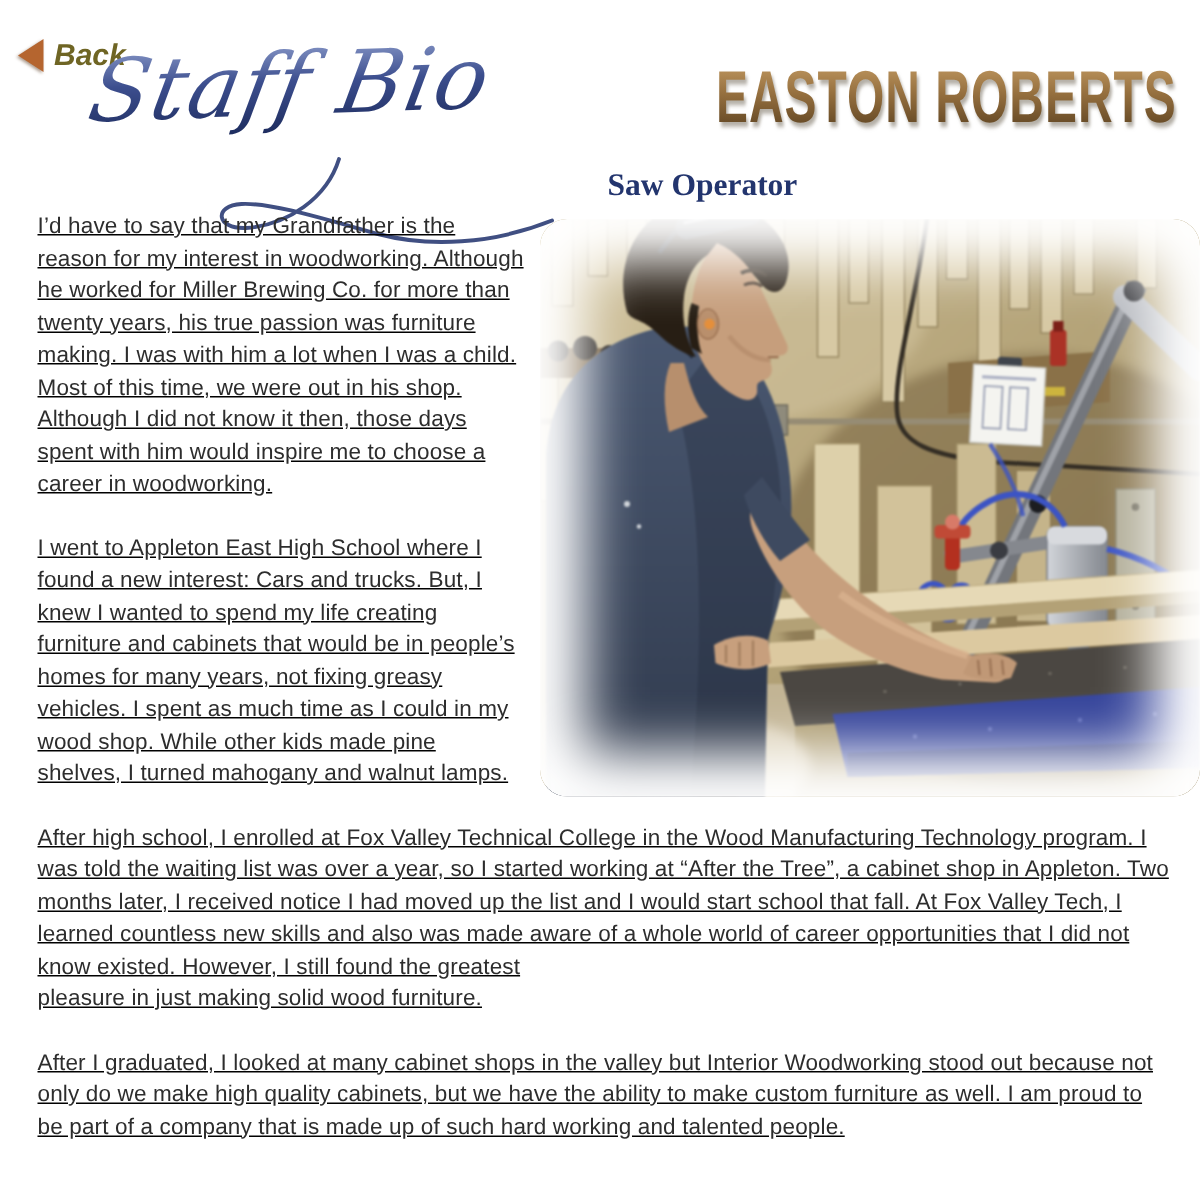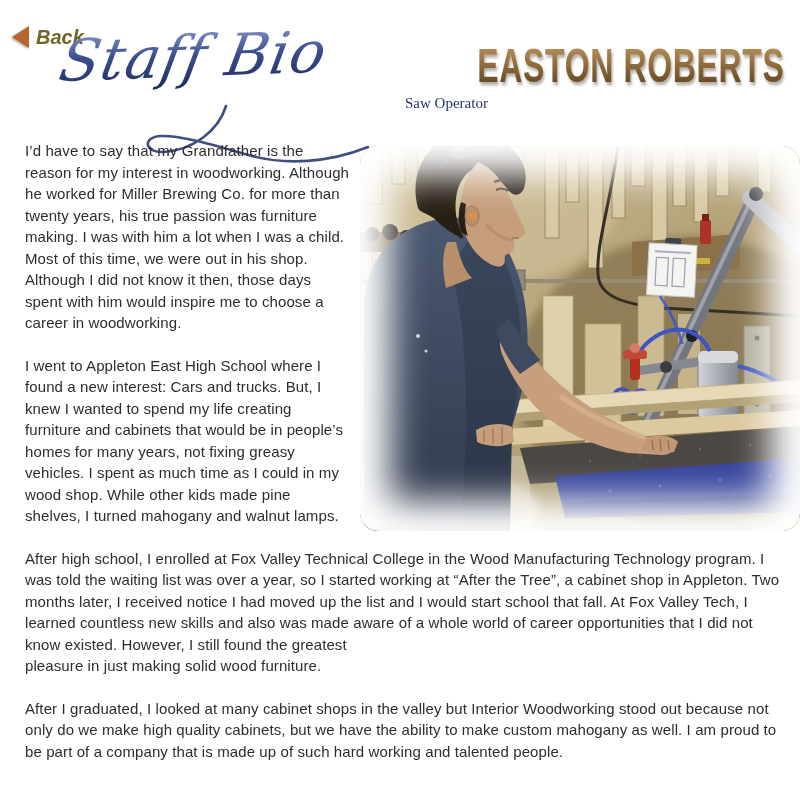--- a/index.html
+++ b/index.html
@@ -17,24 +17,24 @@
         -webkit-background-clip:text;background-clip:text;color:transparent;
         transform:skewX(-12deg) rotate(-2deg);transform-origin:left top;}
   .flourish{position:absolute;left:128px;top:104px;}
   .who{position:absolute;left:405px;top:40px;width:390px;text-align:left;}
   .name{display:inline-block;font-family:"Liberation Sans",sans-serif;font-weight:700;
         font-size:47px;line-height:1;letter-spacing:1px;white-space:nowrap;
         transform:scale(.68,1.04);transform-origin:center top;
         background:linear-gradient(180deg,#c39b63 0%,#96703f 45%,#5b4120 100%);
         -webkit-background-clip:text;background-clip:text;color:transparent;
         filter:drop-shadow(2px 3px 1.5px rgba(115,105,90,.55));}
-  .role{margin-top:8px;font-family:"Liberation Serif",serif;font-weight:400;
-        font-size:15px;color:#23356e;}
+  .role{margin-top:24px;font-family:"Liberation Serif",serif;font-weight:700;
+        font-size:21px;color:#23356e;}
   
-  .content{position:absolute;top:140px;left:25px;width:775px;}
+  .content{position:absolute;top:140px;left:25px;width:775px;text-decoration:underline;}
   .content p{margin:0 18px 21px 0;font-size:15px;line-height:21.5px;color:#2d2d2d;
         letter-spacing:.1px;}
   .block{display:block;}
   
   .photo{float:right;width:440px;height:385px;margin:6px 0 10px 10px;position:relative;
         border-radius:18px;overflow:hidden;}
   .photo svg{display:block;filter:blur(.7px);}
   .photo .vignette{position:absolute;inset:0;border-radius:18px;
         box-shadow:inset 0 0 36px 30px #ffffff;}
 </style>
@@ -213,16 +213,16 @@
           <path d="M288,291 C300,288 312,290 318,296 L314,306 C302,309 290,307 282,303 Z" fill="#c09876"></path>
           <path d="M292,294 L293,304 M300,293 L301,305 M308,294 L309,304" stroke="#9b7355" stroke-width="1.5"></path>
         </g>
       </svg>
       <div class="vignette"></div>
     </figure>
 
     <p>I’d have to say that my Grandfather is the reason for my interest in woodworking. Although he worked for Miller Brewing Co. for more than twenty years, his true passion was furniture making. I was with him a lot when I was a child. Most of this time, we were out in his shop. Although I did not know it then, those days spent with him would inspire me to choose a career in woodworking.</p>
     <p>I went to Appleton East High School where I found a new interest: Cars and trucks. But, I knew I wanted to spend my life creating furniture and cabinets that would be in people’s homes for many years, not fixing greasy vehicles. I spent as much time as I could in my wood shop. While other kids made pine shelves, I turned mahogany and walnut lamps.</p>
     <p><span>After high school, I enrolled at Fox Valley Technical College in the Wood Manufacturing Technology program. I was told the waiting list was over a year, so I started working at “After the Tree”, a cabinet shop in Appleton. Two months later, I received notice I had moved up the list and I would start school that fall. At Fox Valley Tech, I learned countless new skills and also was made aware of a whole world of career opportunities that I did not know existed. However, I still found the greatest</span><span class="block">pleasure in just making solid wood furniture.</span></p>
-    <p>After I graduated, I looked at many cabinet shops in the valley but Interior Woodworking stood out because not only do we make high quality cabinets, but we have the ability to make custom mahogany as well. I am proud to be part of a company that is made up of such hard working and talented people.</p>
+    <p>After I graduated, I looked at many cabinet shops in the valley but Interior Woodworking stood out because not only do we make high quality cabinets, but we have the ability to make custom furniture as well. I am proud to be part of a company that is made up of such hard working and talented people.</p>
 
   </main>
 </div>
 
 </body></html>

